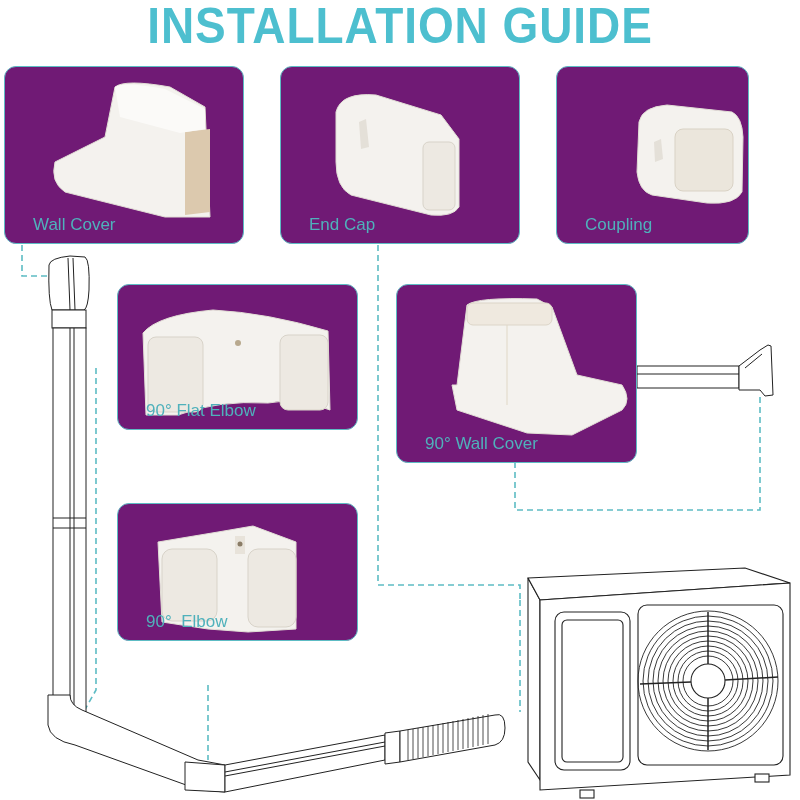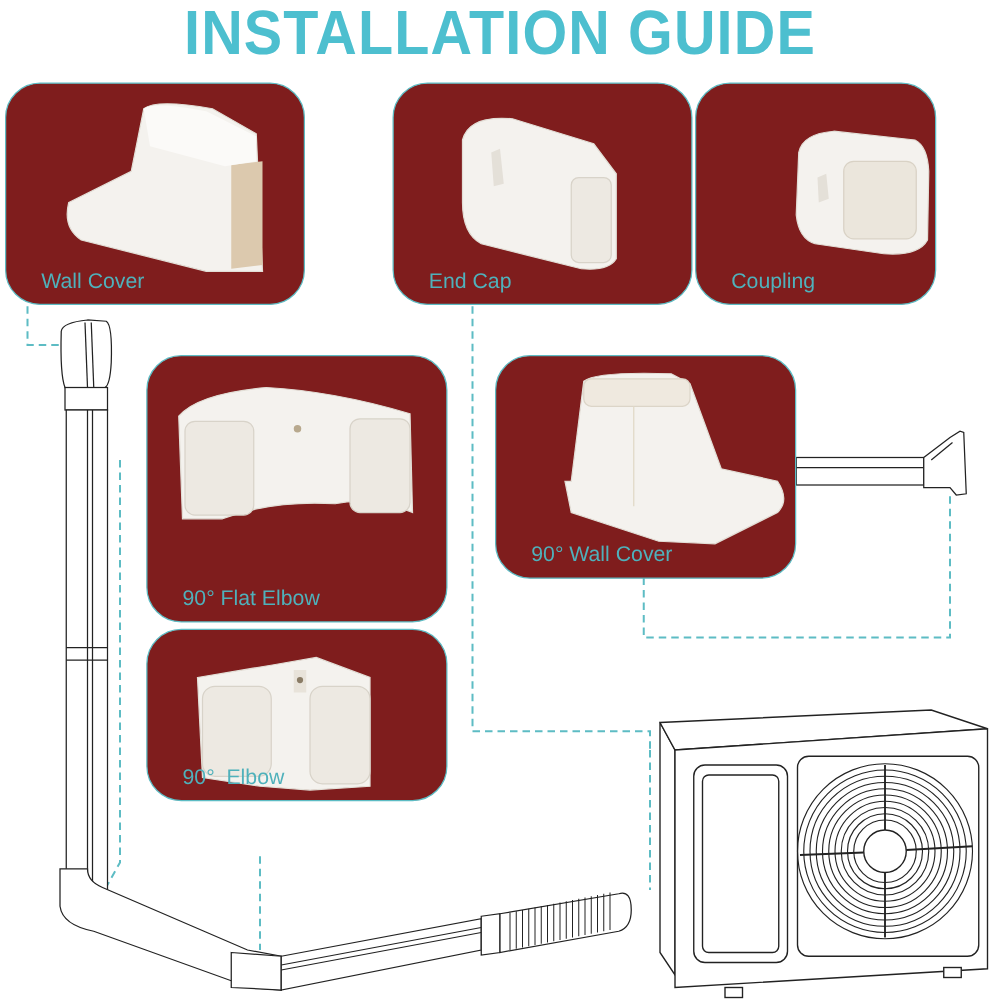--- a/index.html
+++ b/index.html
@@ -1,18 +1,18 @@
 <!DOCTYPE html>
 <html><head>
 <meta charset="utf-8">
 <style>
   html,body{margin:0;padding:0;background:#ffffff;}
   body{width:800px;height:800px;position:relative;overflow:hidden;font-family:"Liberation Sans",sans-serif;}
   .title{position:absolute;left:0;top:-4px;width:800px;text-align:center;font-family:"Liberation Sans",sans-serif;font-weight:bold;font-size:50px;letter-spacing:1px;color:#4dbfcf;line-height:60px;transform:scaleX(0.92);}
-  .card{position:absolute;border:1.6px solid #5dbcc4;border-radius:28px;background:#7f1d1d;box-sizing:border-box;}
+  .card{position:absolute;border:1.6px solid #5dbcc4;border-radius:12px;background:#701a75;box-sizing:border-box;}
   .card .label{position:absolute;left:28px;bottom:8px;font-size:17px;color:#4fb1bb;font-family:"Liberation Sans",sans-serif;white-space:pre;}
   .card svg.prod{position:absolute;}
   svg.overlay{position:absolute;left:0;top:0;}
 </style>
 </head>
 <body>
 
 <div class="title">INSTALLATION GUIDE</div>
 
 <svg class="overlay" width="800" height="800">
@@ -104,39 +104,39 @@
 
 <div class="card" style="left:4px;top:66px;width:240px;height:178px;">
   <svg class="prod" width="240" height="160" style="left:0;top:0;">
     <path d="M50 95 L100 70 L110 20 Q120 12 165 20 L200 40 L205 150 L160 150 L60 125 Q45 115 50 95 Z" fill="#f4f2ee" stroke="#e2ded6"></path>
     <path d="M180 65 L205 62 L205 145 L180 148 Z" fill="#dcc9ae"></path>
     <path d="M110 20 Q118 14 160 22 L200 42 L200 62 L175 66 L115 50 Z" fill="#fbfaf8"></path>
   </svg>
   <div class="label">Wall Cover</div>
 </div>
 
-<div class="card" style="left:280px;top:66px;width:240px;height:178px;margin-left:34px;">
+<div class="card" style="left:280px;top:66px;width:240px;height:178px;">
   <svg class="prod" width="240" height="160" style="left:0;top:0;">
     <path d="M55 45 Q60 25 95 28 L160 48 L178 72 L178 140 Q172 150 150 148 L70 128 Q55 120 55 95 Z" fill="#f4f2ee" stroke="#e2ded6"></path>
     <rect x="142" y="75" width="32" height="68" rx="6" fill="#ede9e2" stroke="#d8d3c9"></rect>
     <path d="M78 55 L85 52 L88 80 L80 82 Z" fill="#e4e0d8"></path>
   </svg>
   <div class="label">End Cap</div>
 </div>
 
 <div class="card" style="left:556px;top:66px;width:193px;height:178px;">
   <svg class="prod" width="240" height="160" style="left:0;top:0;">
     <path d="M82 55 Q85 40 110 38 L175 45 Q185 50 186 70 L185 125 Q178 138 150 136 L95 128 Q82 124 80 105 Z" fill="#f4f2ee" stroke="#e2ded6"></path>
     <rect x="118" y="62" width="58" height="62" rx="8" fill="#ebe6dc" stroke="#d9d2c5"></rect>
     <path d="M97 75 L104 72 L106 92 L98 95 Z" fill="#e4e0d8"></path>
   </svg>
   <div class="label">Coupling</div>
 </div>
 
-<div class="card" style="left:117px;top:284px;width:241px;height:214px;">
+<div class="card" style="left:117px;top:284px;width:241px;height:146px;">
   <svg class="prod" width="241" height="160" style="left:0;top:0;">
     <path d="M25 48 Q40 30 95 25 Q150 28 210 46 L212 125 Q180 112 150 118 Q100 115 60 130 L28 130 Z" fill="#f4f2ee" stroke="#e2ded6"></path>
     <rect x="30" y="52" width="55" height="75" rx="8" fill="#ede9e2" stroke="#d8d3c9"></rect>
     <rect x="162" y="50" width="48" height="75" rx="8" fill="#ede9e2" stroke="#d8d3c9"></rect>
     <circle cx="120" cy="58" r="3" fill="#b8a98e"></circle>
   </svg>
   <div class="label">90° Flat Elbow</div>
 </div>
 
 <div class="card" style="left:396px;top:284px;width:241px;height:179px;">

